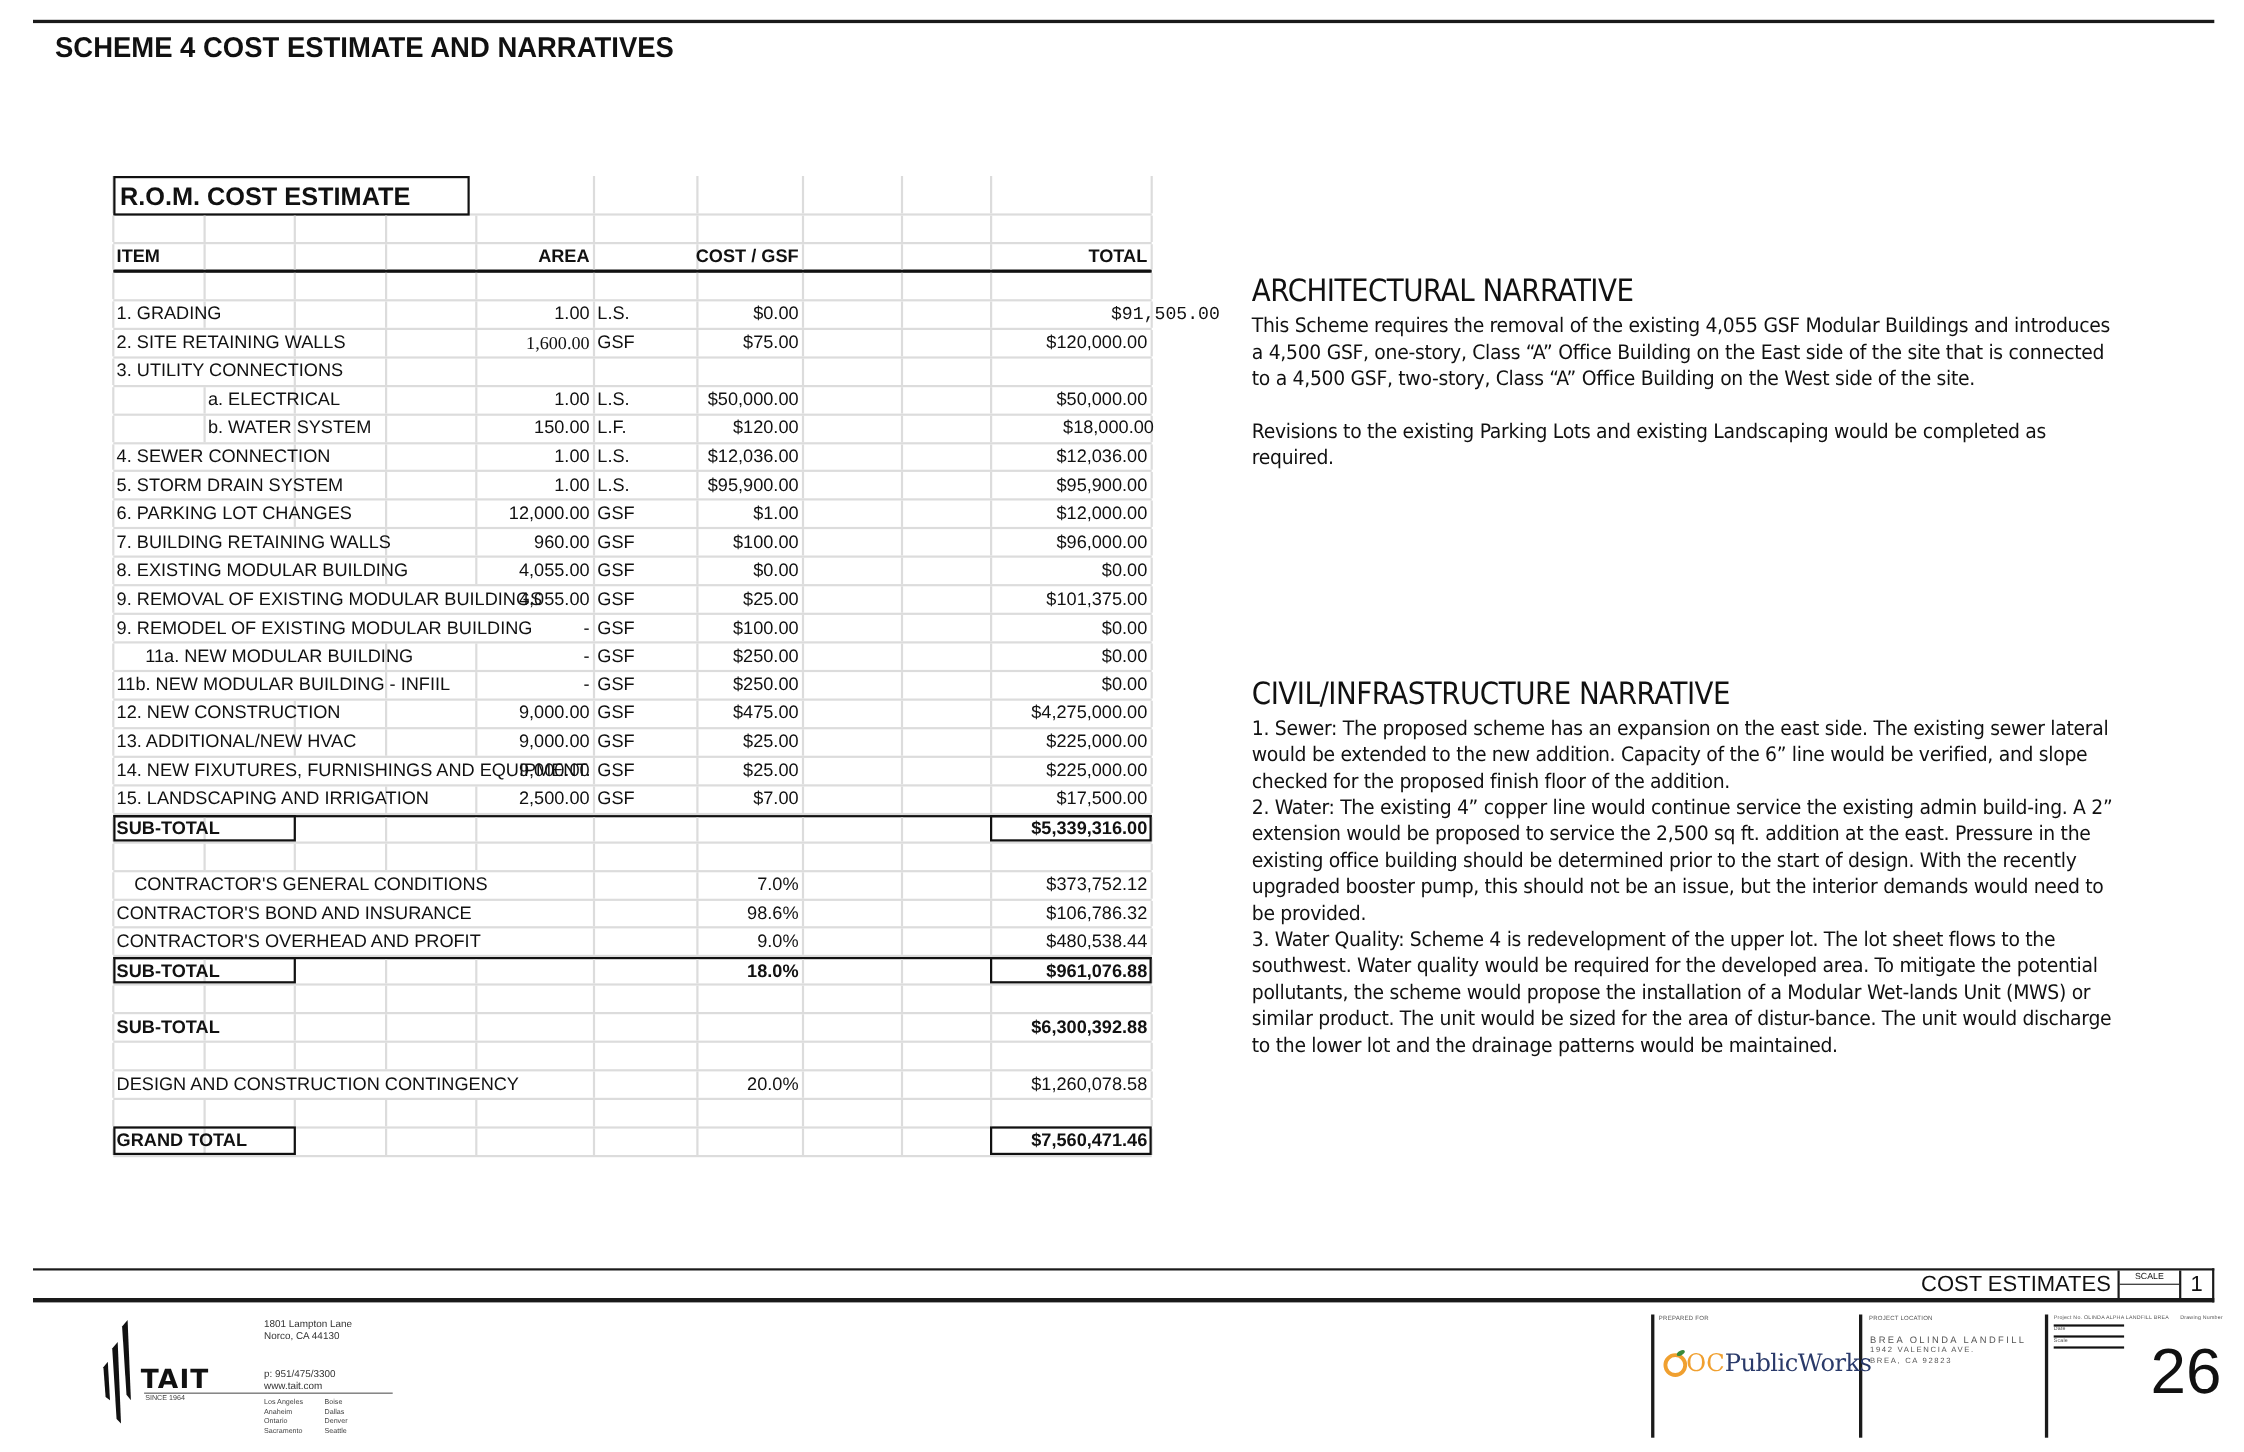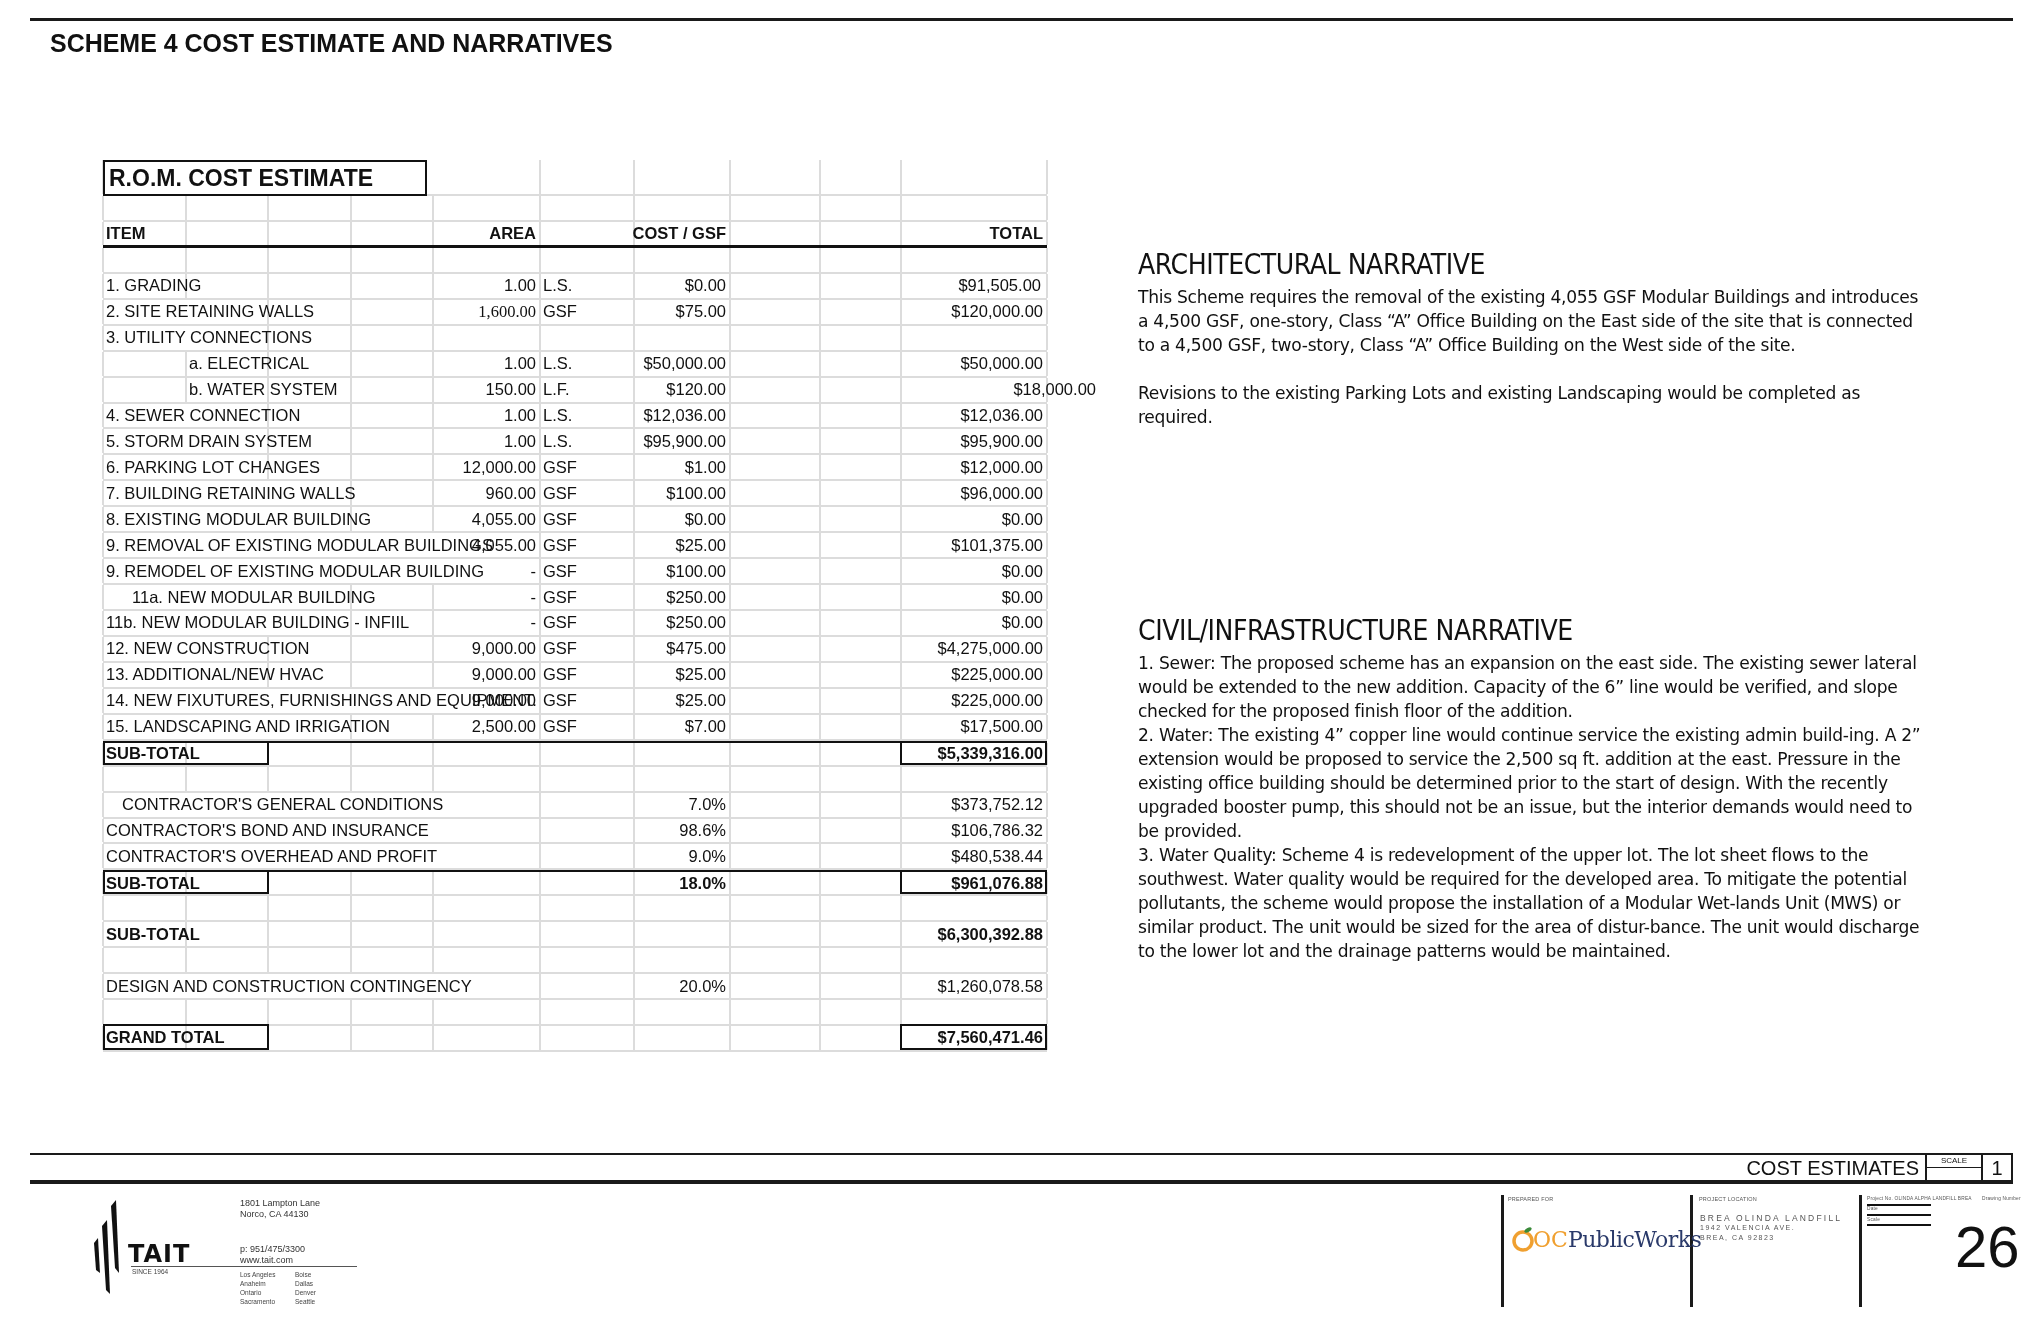--- a/index.html
+++ b/index.html
@@ -112,21 +112,21 @@
       <div class="grid" style="left: 530px;"></div>
       <div class="grid" style="left: 626px;"></div>
       <div class="grid" style="left: 716px;"></div>
       <div class="grid" style="left: 797px;"></div>
       <div class="grid" style="left: 943px;"></div>
       <div class="grid" style="left: -1px;"></div>
       <div class="cell l" style="left: 0px; width: 430px;">1. GRADING</div>
       <div class="cell r" style="left: 330px; width: 107px;">1.00</div>
       <div class="cell l" style="left: 437px; width: 94px;">L.S.</div>
       <div class="cell r" style="left: 531px; width: 96px;">$0.00</div>
-      <div class="cell r" style="left: 778px; width: 164px;">$91,505.00</div>
+      <div class="cell r" style="left: 846px; width: 164px; font-family: Liberation Mono, monospace;">$91,505.00</div>
     </div>
     <div class="trow">
       <div class="grid" style="left: 164px;"></div>
       <div class="grid" style="left: 247px;"></div>
       <div class="grid" style="left: 329px;"></div>
       <div class="grid" style="left: 436px;"></div>
       <div class="grid" style="left: 530px;"></div>
       <div class="grid" style="left: 626px;"></div>
       <div class="grid" style="left: 716px;"></div>
       <div class="grid" style="left: 797px;"></div>
@@ -182,21 +182,21 @@
       <div class="grid" style="left: 530px;"></div>
       <div class="grid" style="left: 626px;"></div>
       <div class="grid" style="left: 716px;"></div>
       <div class="grid" style="left: 797px;"></div>
       <div class="grid" style="left: 943px;"></div>
       <div class="grid" style="left: -1px;"></div>
       <div class="cell l" style="left: 83px; width: 430px;">b. WATER SYSTEM</div>
       <div class="cell r" style="left: 330px; width: 107px;">150.00</div>
       <div class="cell l" style="left: 437px; width: 94px;">L.F.</div>
       <div class="cell r" style="left: 531px; width: 96px;">$120.00</div>
-      <div class="cell r" style="left: 845px; width: 152px;">$18,000.00</div>
+      <div class="cell r" style="left: 798px; width: 152px;">$18,000.00</div>
     </div>
     <div class="trow">
       <div class="grid" style="left: 164px;"></div>
       <div class="grid" style="left: 247px;"></div>
       <div class="grid" style="left: 329px;"></div>
       <div class="grid" style="left: 436px;"></div>
       <div class="grid" style="left: 530px;"></div>
       <div class="grid" style="left: 626px;"></div>
       <div class="grid" style="left: 716px;"></div>
       <div class="grid" style="left: 797px;"></div>

